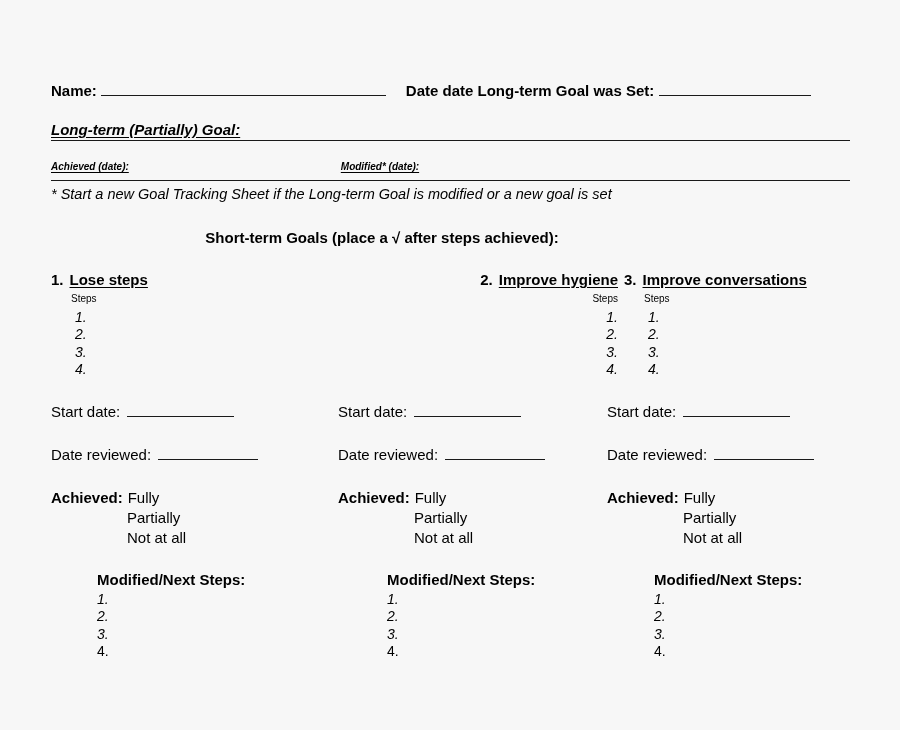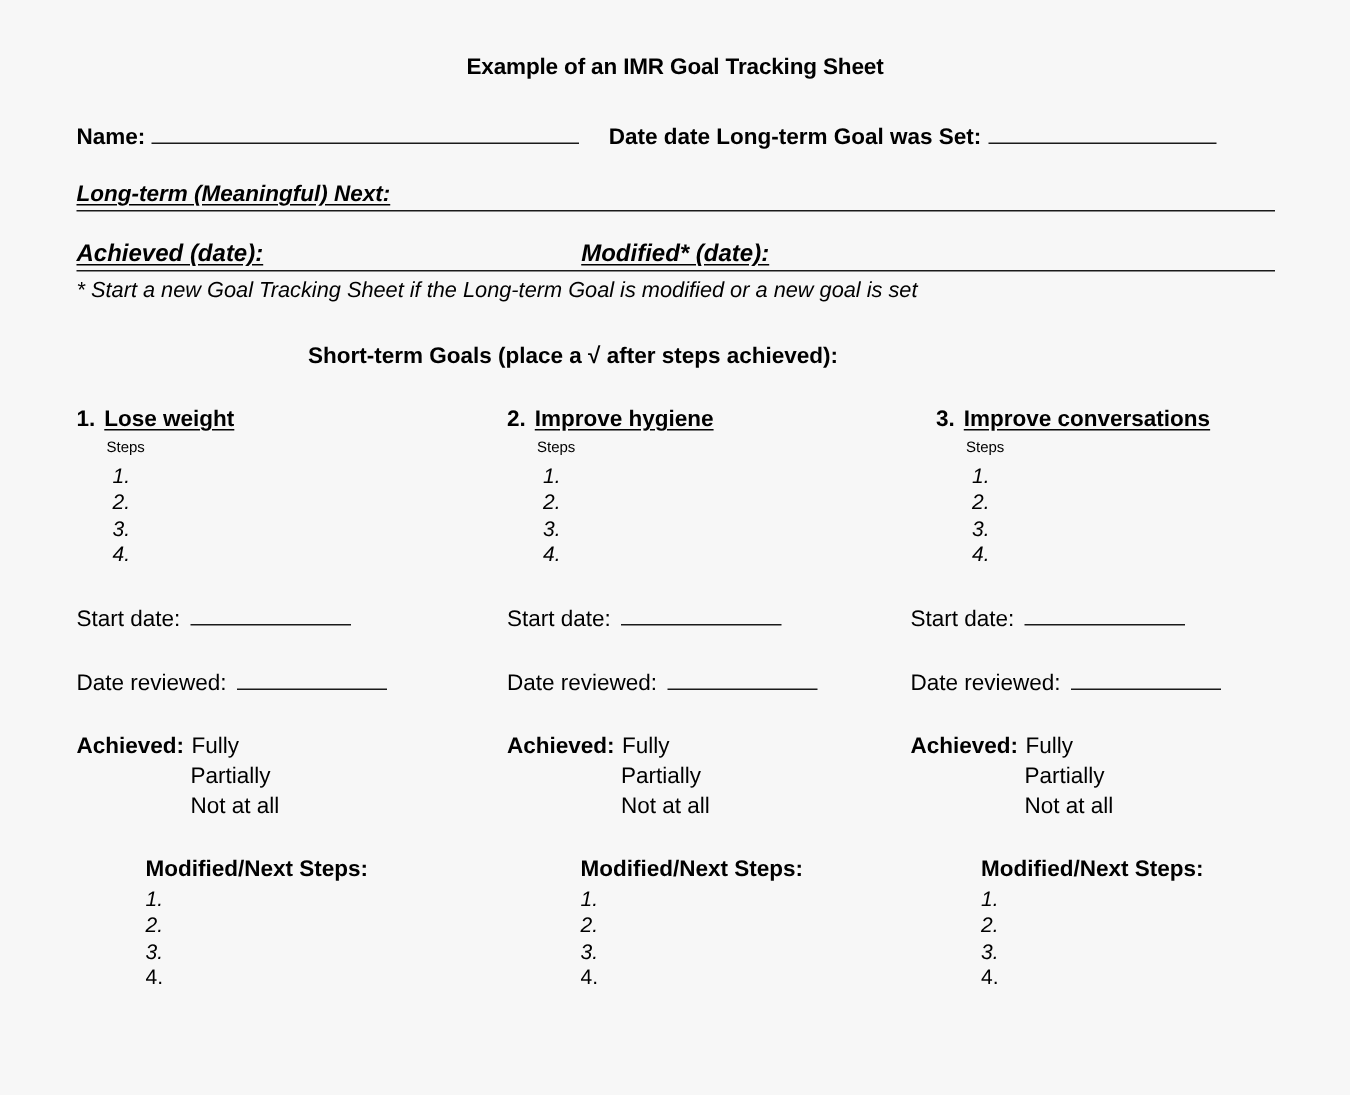--- a/index.html
+++ b/index.html
@@ -84,21 +84,21 @@
 
   
   .ach-mod-row {
     position: absolute;
     left: 51px;
     top: 161px;
     width: 799px;
     height: 20px;
     border-bottom: 1.7px solid #1a1a1a;
     box-sizing: border-box;
-    font-size: 16px;
+    font-size: 10px;
     font-weight: bold;
     font-style: italic;
     white-space: nowrap;
   }
   .ach-mod-row .u { text-decoration: underline; text-underline-offset: 2px; }
   .ach-mod-row .mod-slot {
     display: inline-block;
     margin-left: 212px;
   }
 
@@ -122,21 +122,21 @@
     font-weight: bold;
   }
 
   
   .col {
     position: absolute;
     top: 271px;
     width: 280px;
   }
   .col-1 { left: 51px; }
-  .col-2 { left: 338px; }
+  .col-2 { left: 338px; text-align: right; }
   .col-3 { left: 624px; }
 
   .goal-head {
     font-size: 15px;
     font-weight: bold;
     white-space: nowrap;
     line-height: 18px;
   }
   .goal-num { display: inline-block; }
   .goal-name {
@@ -228,41 +228,40 @@
   .ind-3 { left: 607px; }
   .mind-1 { left: 71px; }
   .mind-2 { left: 361px; }
   .mind-3 { left: 628px; }
 </style>
 </head>
 <body>
 
 <div class="sheet">
 
-  <div class="doc-title">Example of an IMR Goal Tracking Sheet</div>
 
   <div class="name-row">
     <span class="lbl">Name:</span><span class="blank-name"></span><span class="name-gap"></span><span class="lbl">Date date Long-term Goal was Set:</span><span class="blank-date-set"></span>
   </div>
 
   <div class="lt-goal-row">
-    <span class="lt-label">Long-term (Meaningful) Next:</span>
+    <span class="lt-label">Long-term (Partially) Goal:</span>
   </div>
 
   <div class="ach-mod-row">
     <span class="u">Achieved (date):</span><span class="mod-slot u">Modified* (date):</span>
   </div>
 
   <div class="footnote">* Start a new Goal Tracking Sheet if the Long-term Goal is modified or a new goal is set</div>
 
   <div class="st-header">Short-term Goals (place a √ after steps achieved):</div>
 
   <div class="col col-1">
     <div class="goal-head">
-      <span class="goal-num">1.</span><span class="goal-name">Lose weight</span>
+      <span class="goal-num">1.</span><span class="goal-name">Lose steps</span>
     </div>
     <div class="steps-label">Steps</div>
     <div class="steps-list">
       <div class="sline">1.</div>
       <div class="sline">2.</div>
       <div class="sline">3.</div>
       <div class="sline">4.</div>
     </div>
   </div>
 

